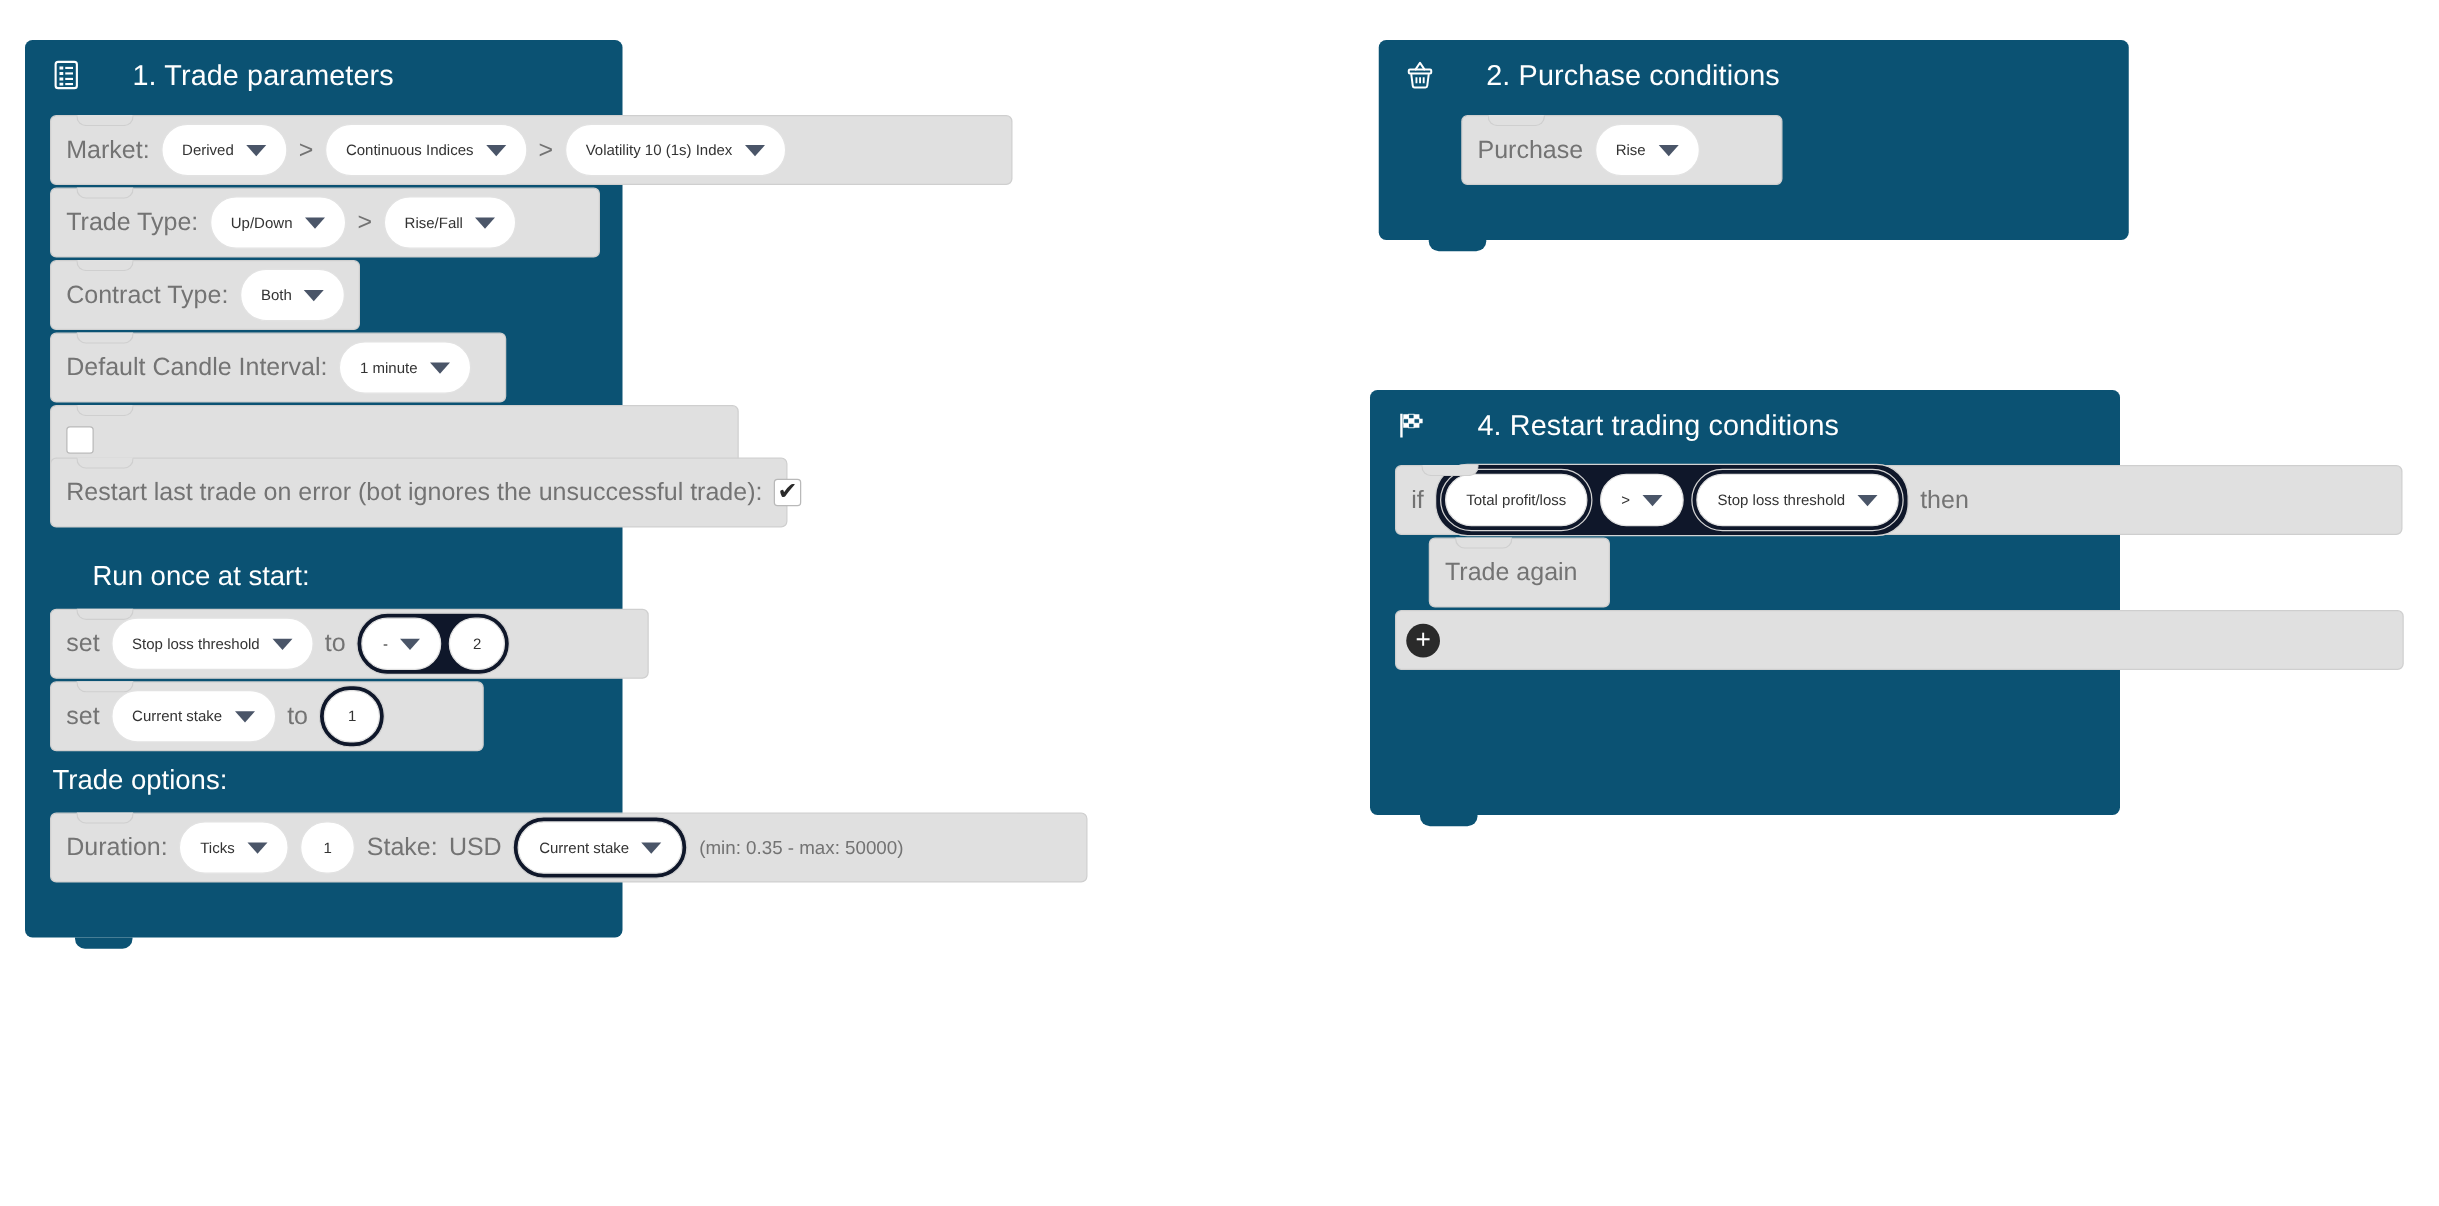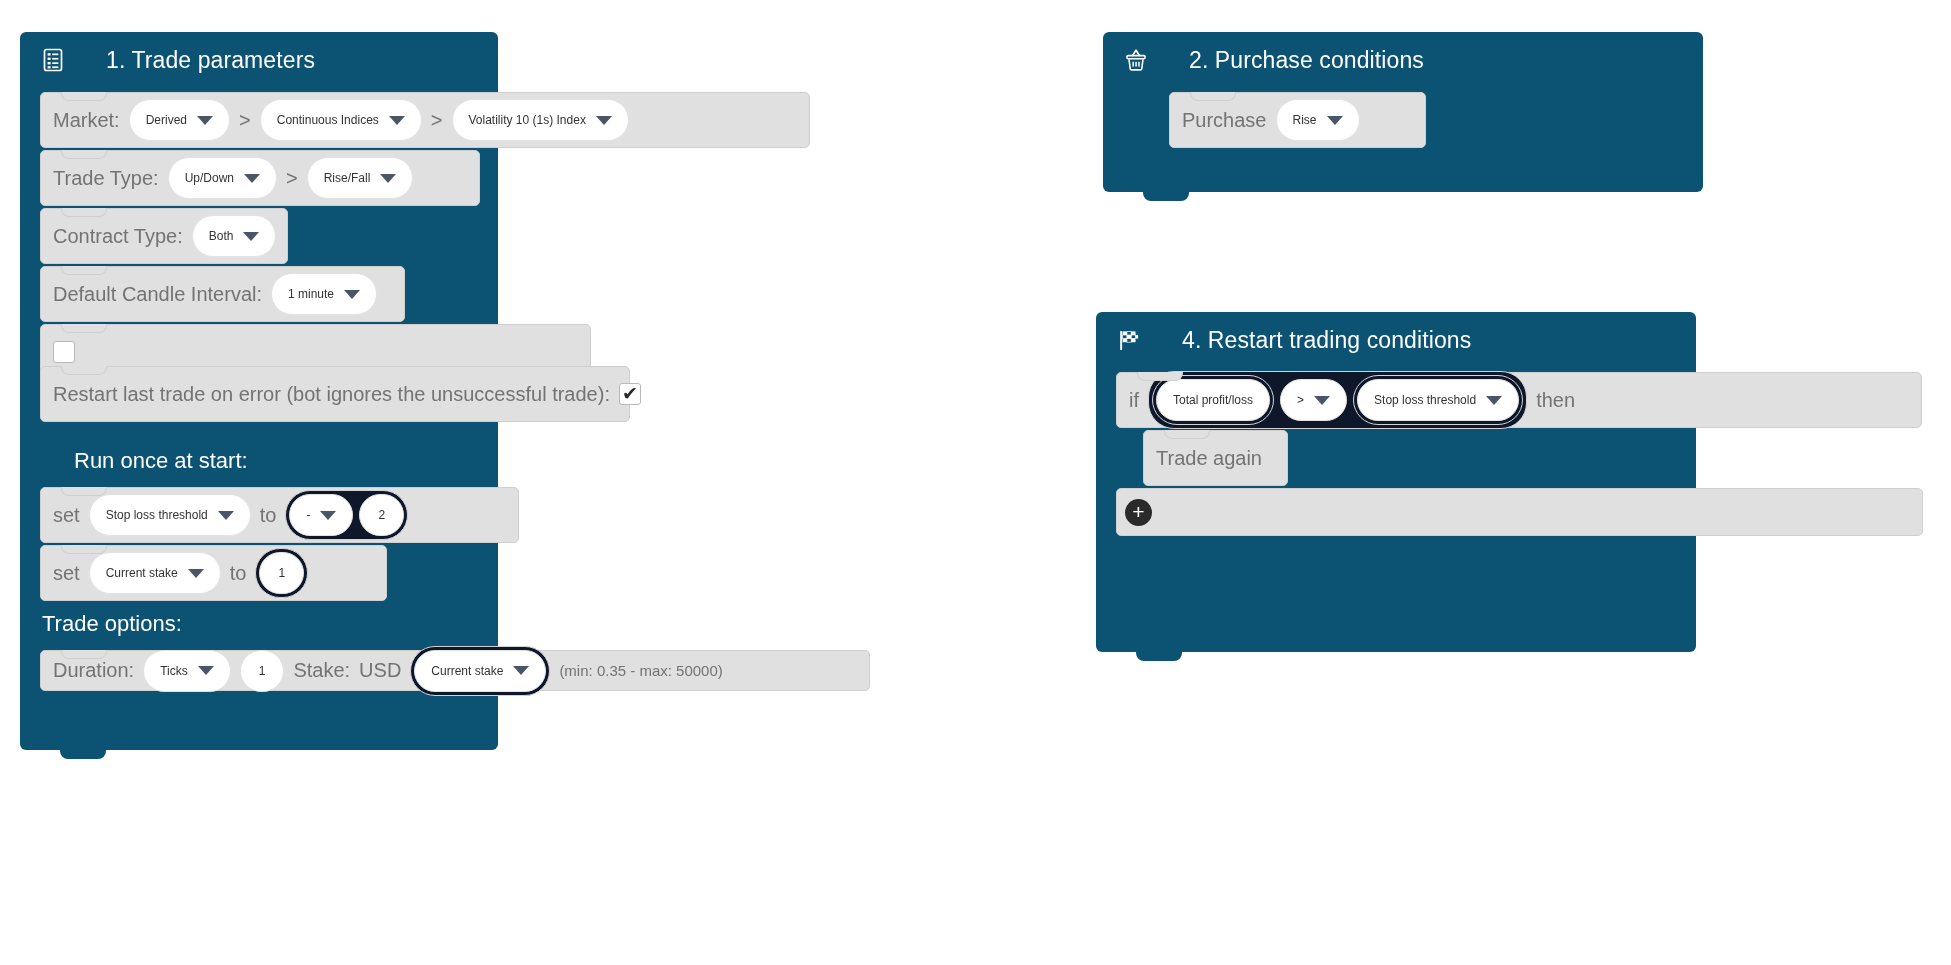--- a/index.html
+++ b/index.html
@@ -213,21 +213,21 @@
       <span class="fld num">
         <span>1</span>
       </span>
     </span>
   </div>
 
   <div class="subhead" style="position:absolute;left:20px;top:603px;width:478px;">
     <span>Trade options:</span>
   </div>
 
-  <div class="sblock" style="left:40px;top:650px;width:830px;height:41px;">
+  <div class="sblock" style="left:40px;top:650px;width:830px;height:56px;">
     <span class="lbl">Duration:</span>
     <span class="fld">
       <span>Ticks</span>
       <i class="caret"></i>
     </span>
     <span class="fld num">
       <span>1</span>
     </span>
     <span class="lbl">Stake:</span>
     <span class="lbl">USD</span>

